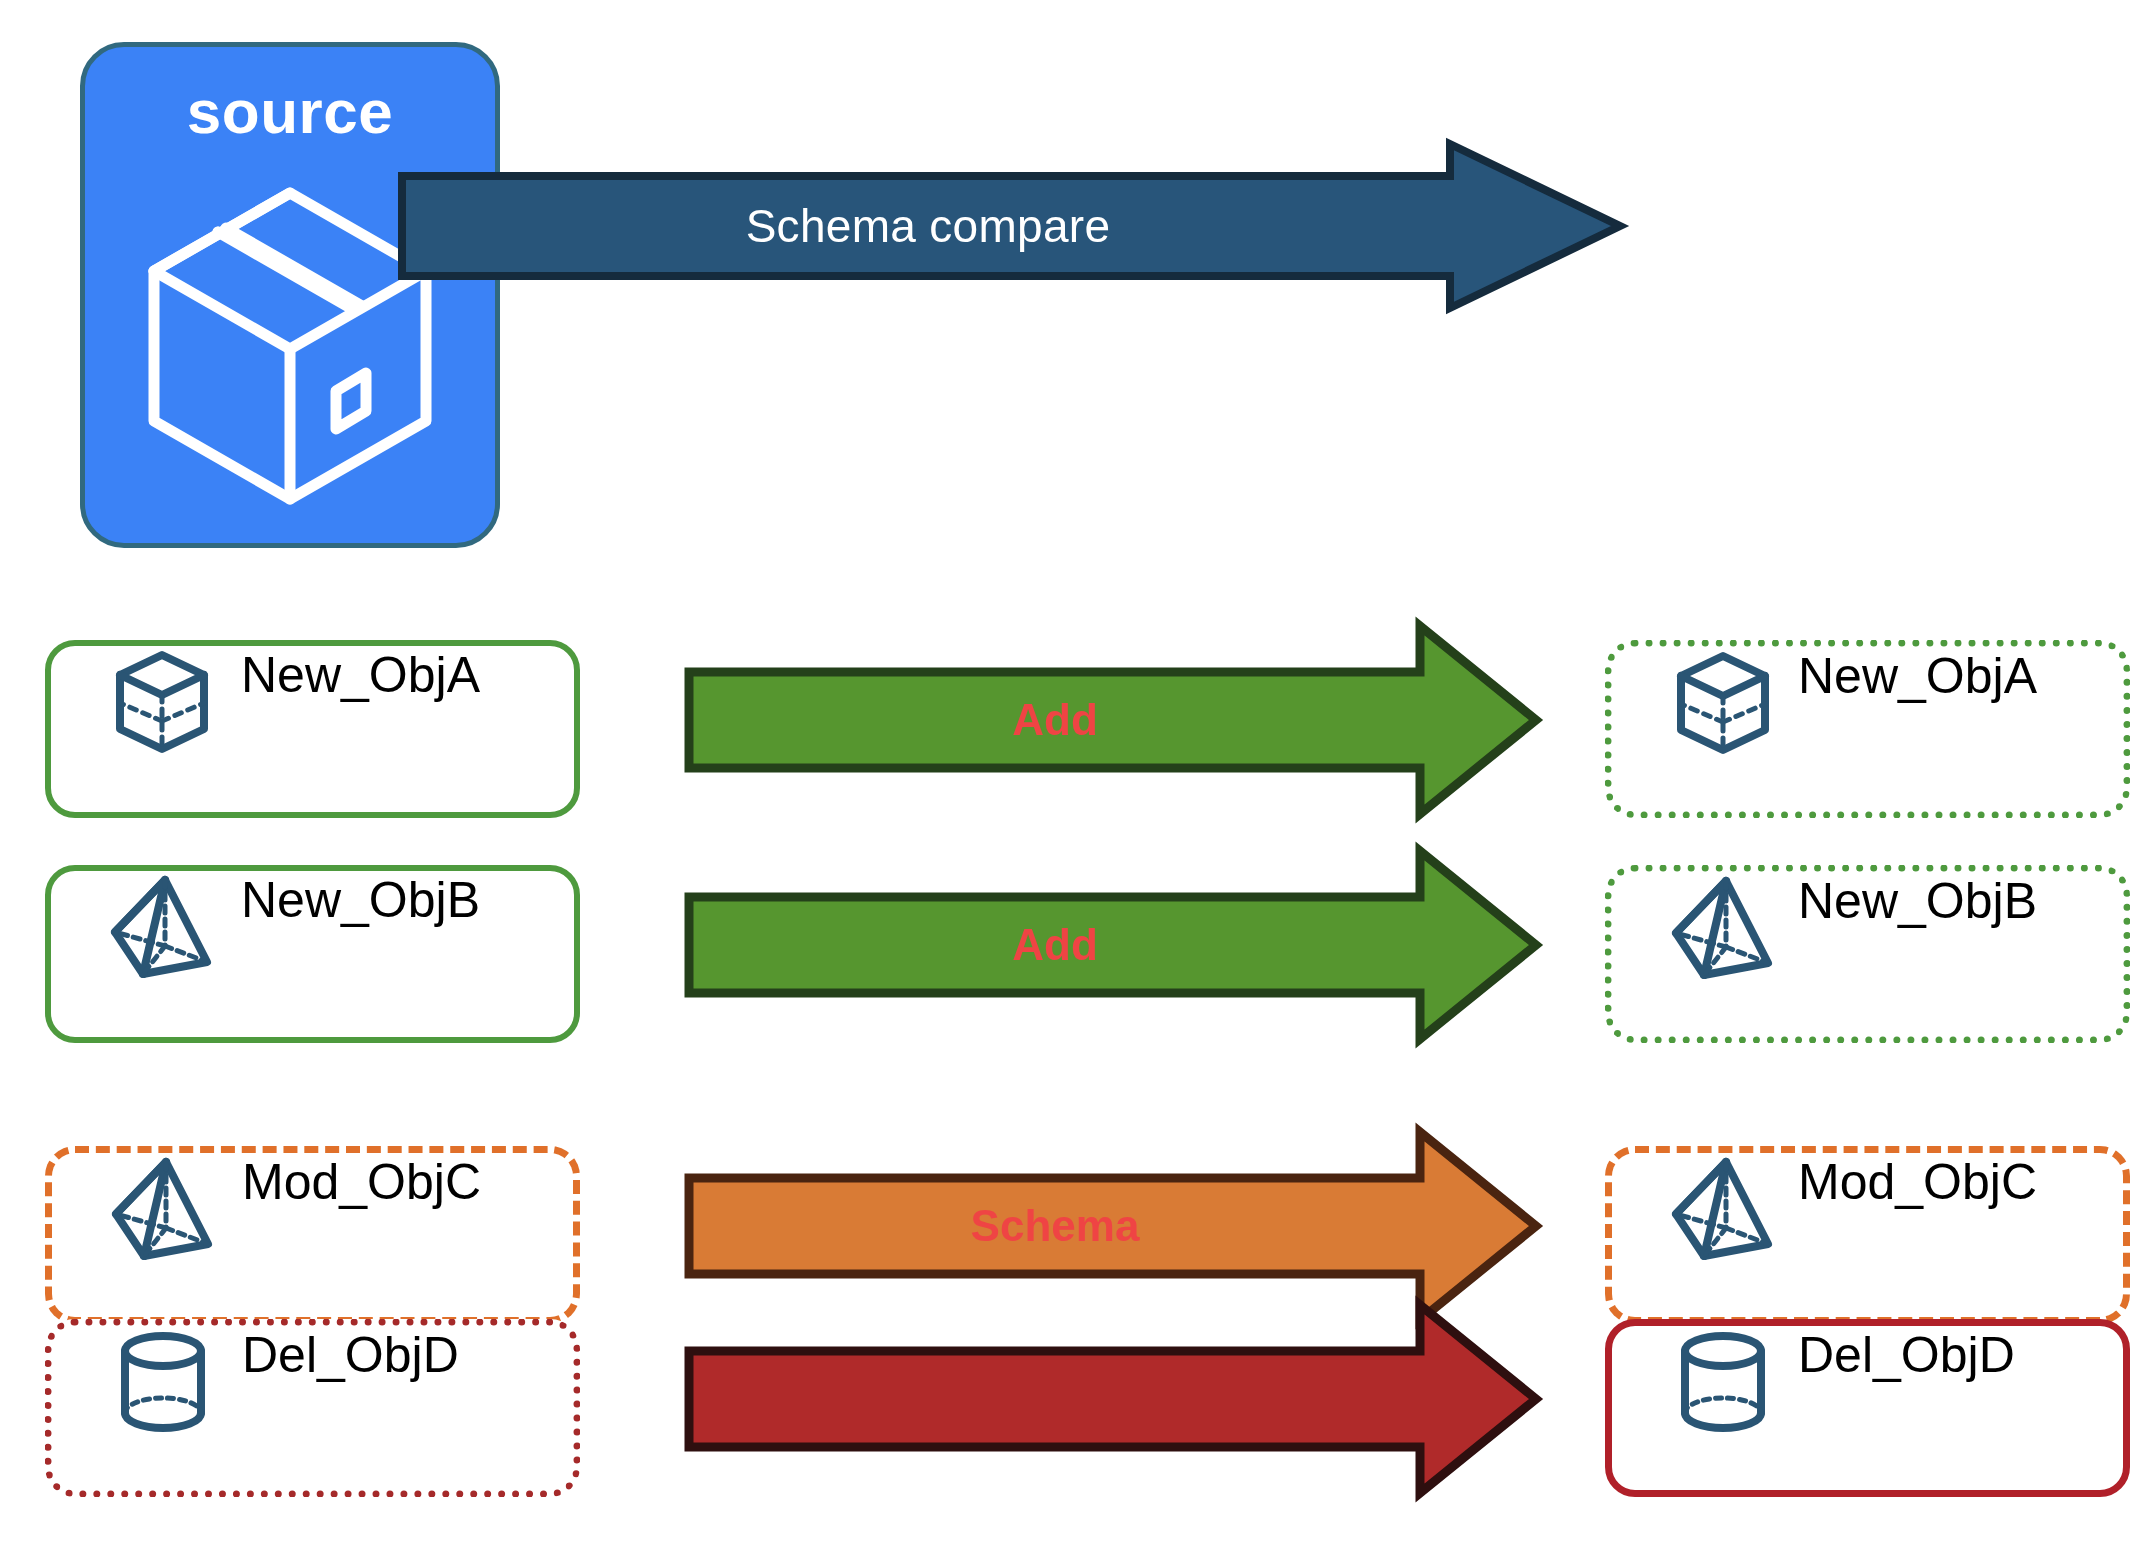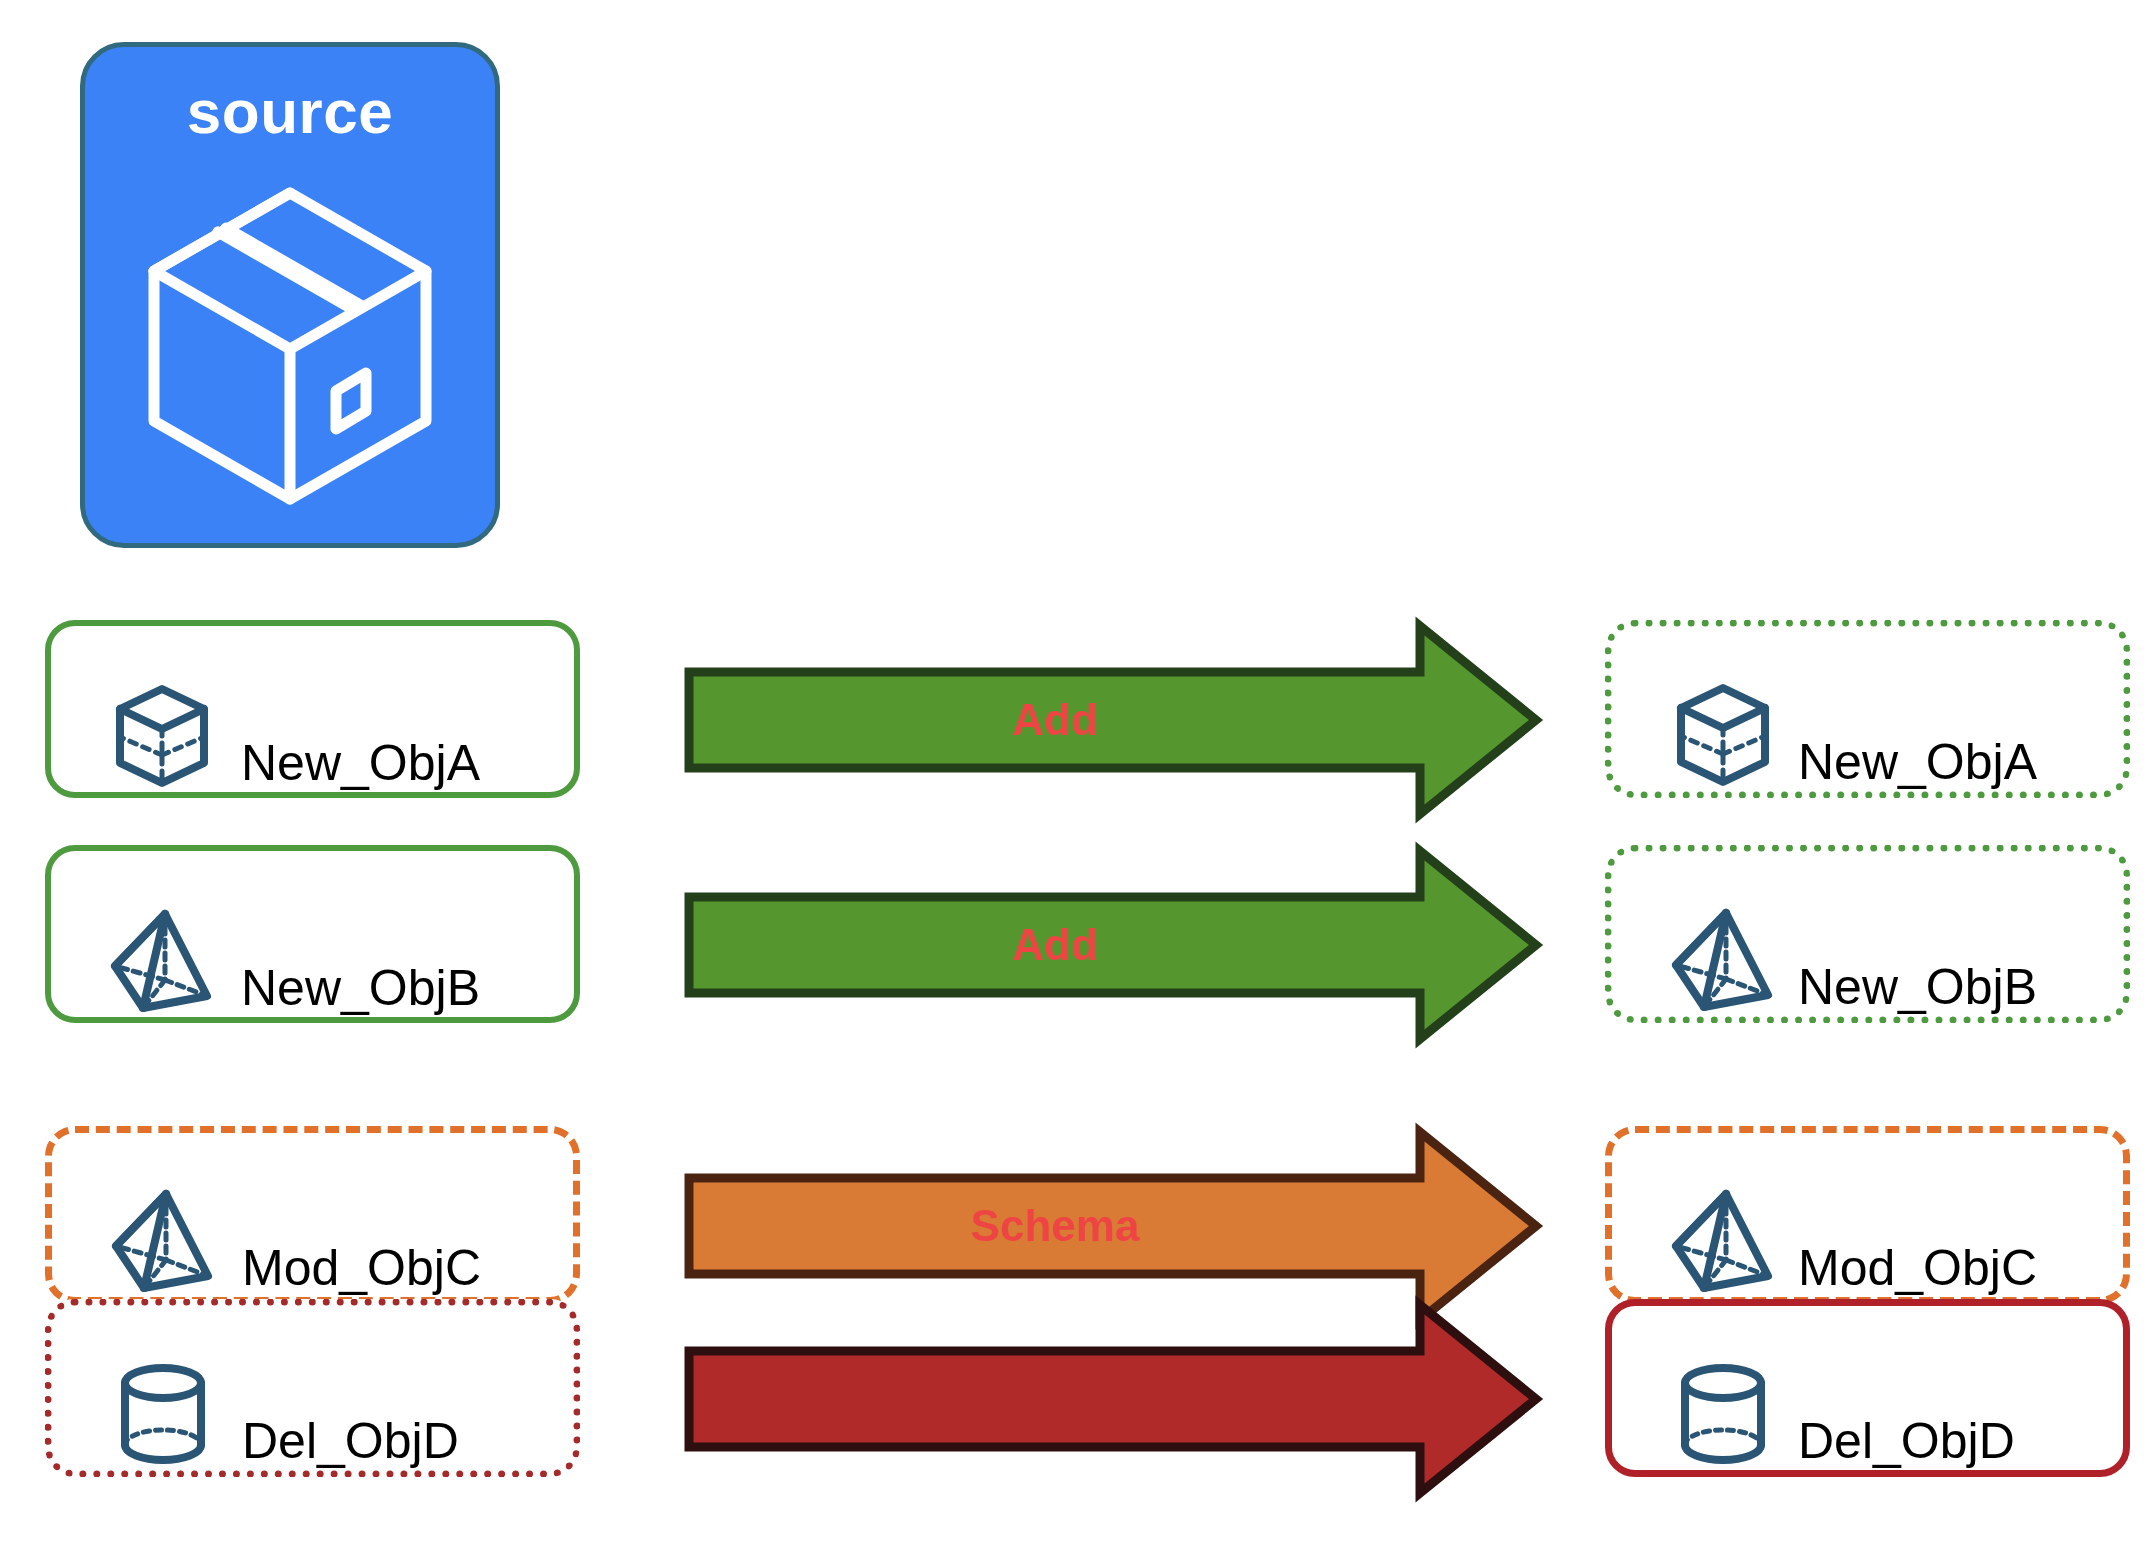--- a/index.html
+++ b/index.html
@@ -82,22 +82,23 @@
     width: 2150px;
     height: 200px;
   }
   .obj-box {
     position: absolute;
     box-sizing: border-box;
     height: 178px;
     background: #ffffff;
     border-radius: 30px;
     display: flex;
-    align-items: flex-end;
+    align-items: flex-start;
     padding-left: 58px;
+    margin-top: 20px;
   }
   .obj-box.left  { left: 45px;   width: 535px; }
   .obj-box.right { left: 1605px; width: 525px; }
 
   .obj-icon {
     width: 106px;
     height: 112px;
     flex: 0 0 auto;
     display: flex;
     align-items: center;
@@ -161,20 +162,26 @@
         <path d="M78 57 L214 135"></path>
         <path d="M78 57 L78 57"></path>
         <path d="M150 18 L14 96"></path>
         <path d="M222 131 L86 53"></path>
 
         <path d="M196 216 L226 198 L226 236 L196 254 Z"></path>
       </svg>
     </div>
   </div>
 
+  <div id="compare-arrow">
+    <svg width="1226" height="172" viewBox="0 0 1226 172" preserveAspectRatio="none">
+      <polygon points="4,36 1052,36 1052,4 1222,86 1052,168 1052,136 4,136" fill="#28557a" stroke="#152b3d" stroke-width="8" stroke-linejoin="miter"></polygon>
+    </svg>
+    <div class="arrow-label">Schema compare</div>
+  </div>
 
 
   <div class="obj-row" style="top:620px">
     <div class="obj-box left bd-solid-green">
       <span class="obj-icon">
         <svg width="100" height="106" viewBox="0 0 100 106" fill="none" stroke="#2a5574" stroke-width="8" stroke-linejoin="round" stroke-linecap="round">
           <path d="M50 6 L92 26 L92 80 L50 100 L8 80 L8 26 Z"></path>
           <path d="M8 26 L50 46 L92 26"></path>
           <path d="M50 46 L50 100" stroke-dasharray="7 7" stroke-width="5"></path>
           <path d="M50 72 L8 54" stroke-dasharray="7 7" stroke-width="5"></path>

